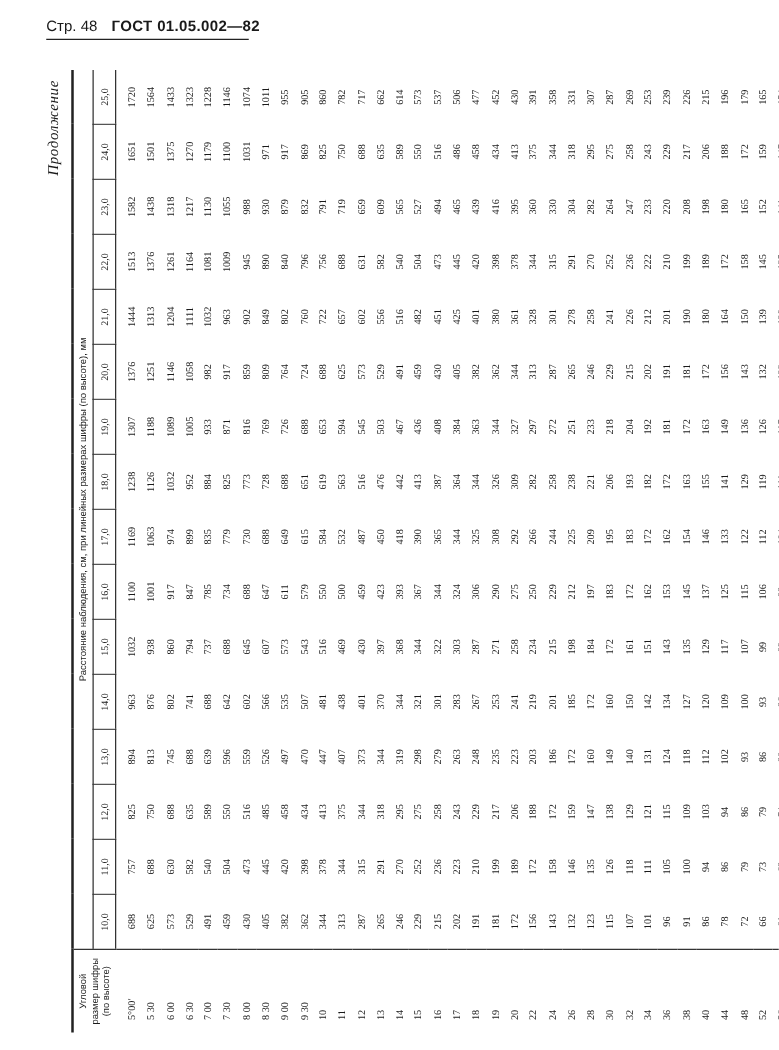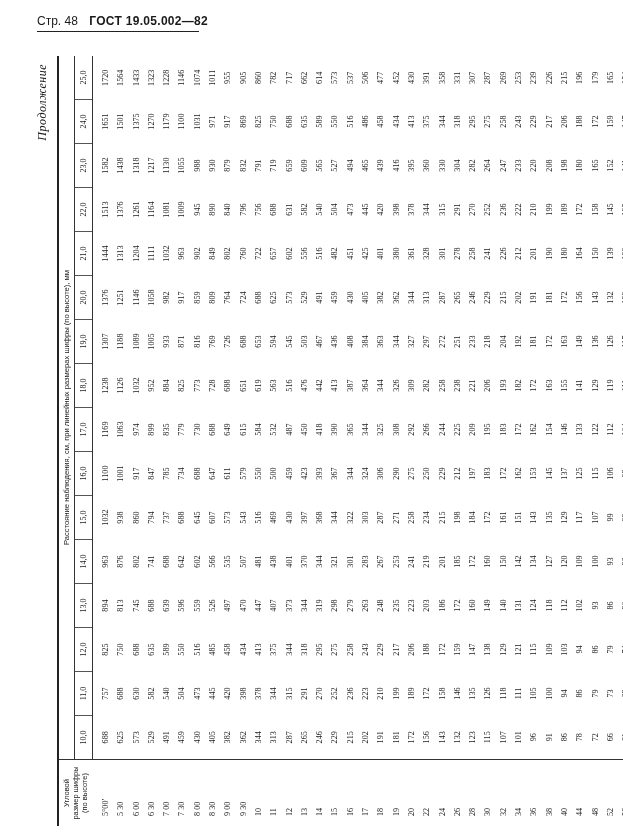--- a/index.html
+++ b/index.html
@@ -42,21 +42,21 @@
   tr.data-row td { height: 15.3px; line-height: 15.3px; }
   td.angle { text-align: left; padding-left: 10px; border-right: 1px solid #333; white-space: pre; }
   td.val { border-right: none; }
   tr.first td { padding-top: 5px; }
 </style>
 </head>
 <body>
 
 <div class="page-header">
   <span class="pg">Стр. 48</span>
-  <span class="std">ГОСТ 19.05.002—82</span>
+  <span class="std">ГОСТ 01.05.002—82</span>
 </div>
 
 <div class="rot">
   <div class="cont">Продолжение</div>
   <table>
     <thead>
       <tr>
         <th class="h-angle" rowspan="2">
           <div>Угловой</div>
           <div>размер шифры</div>

